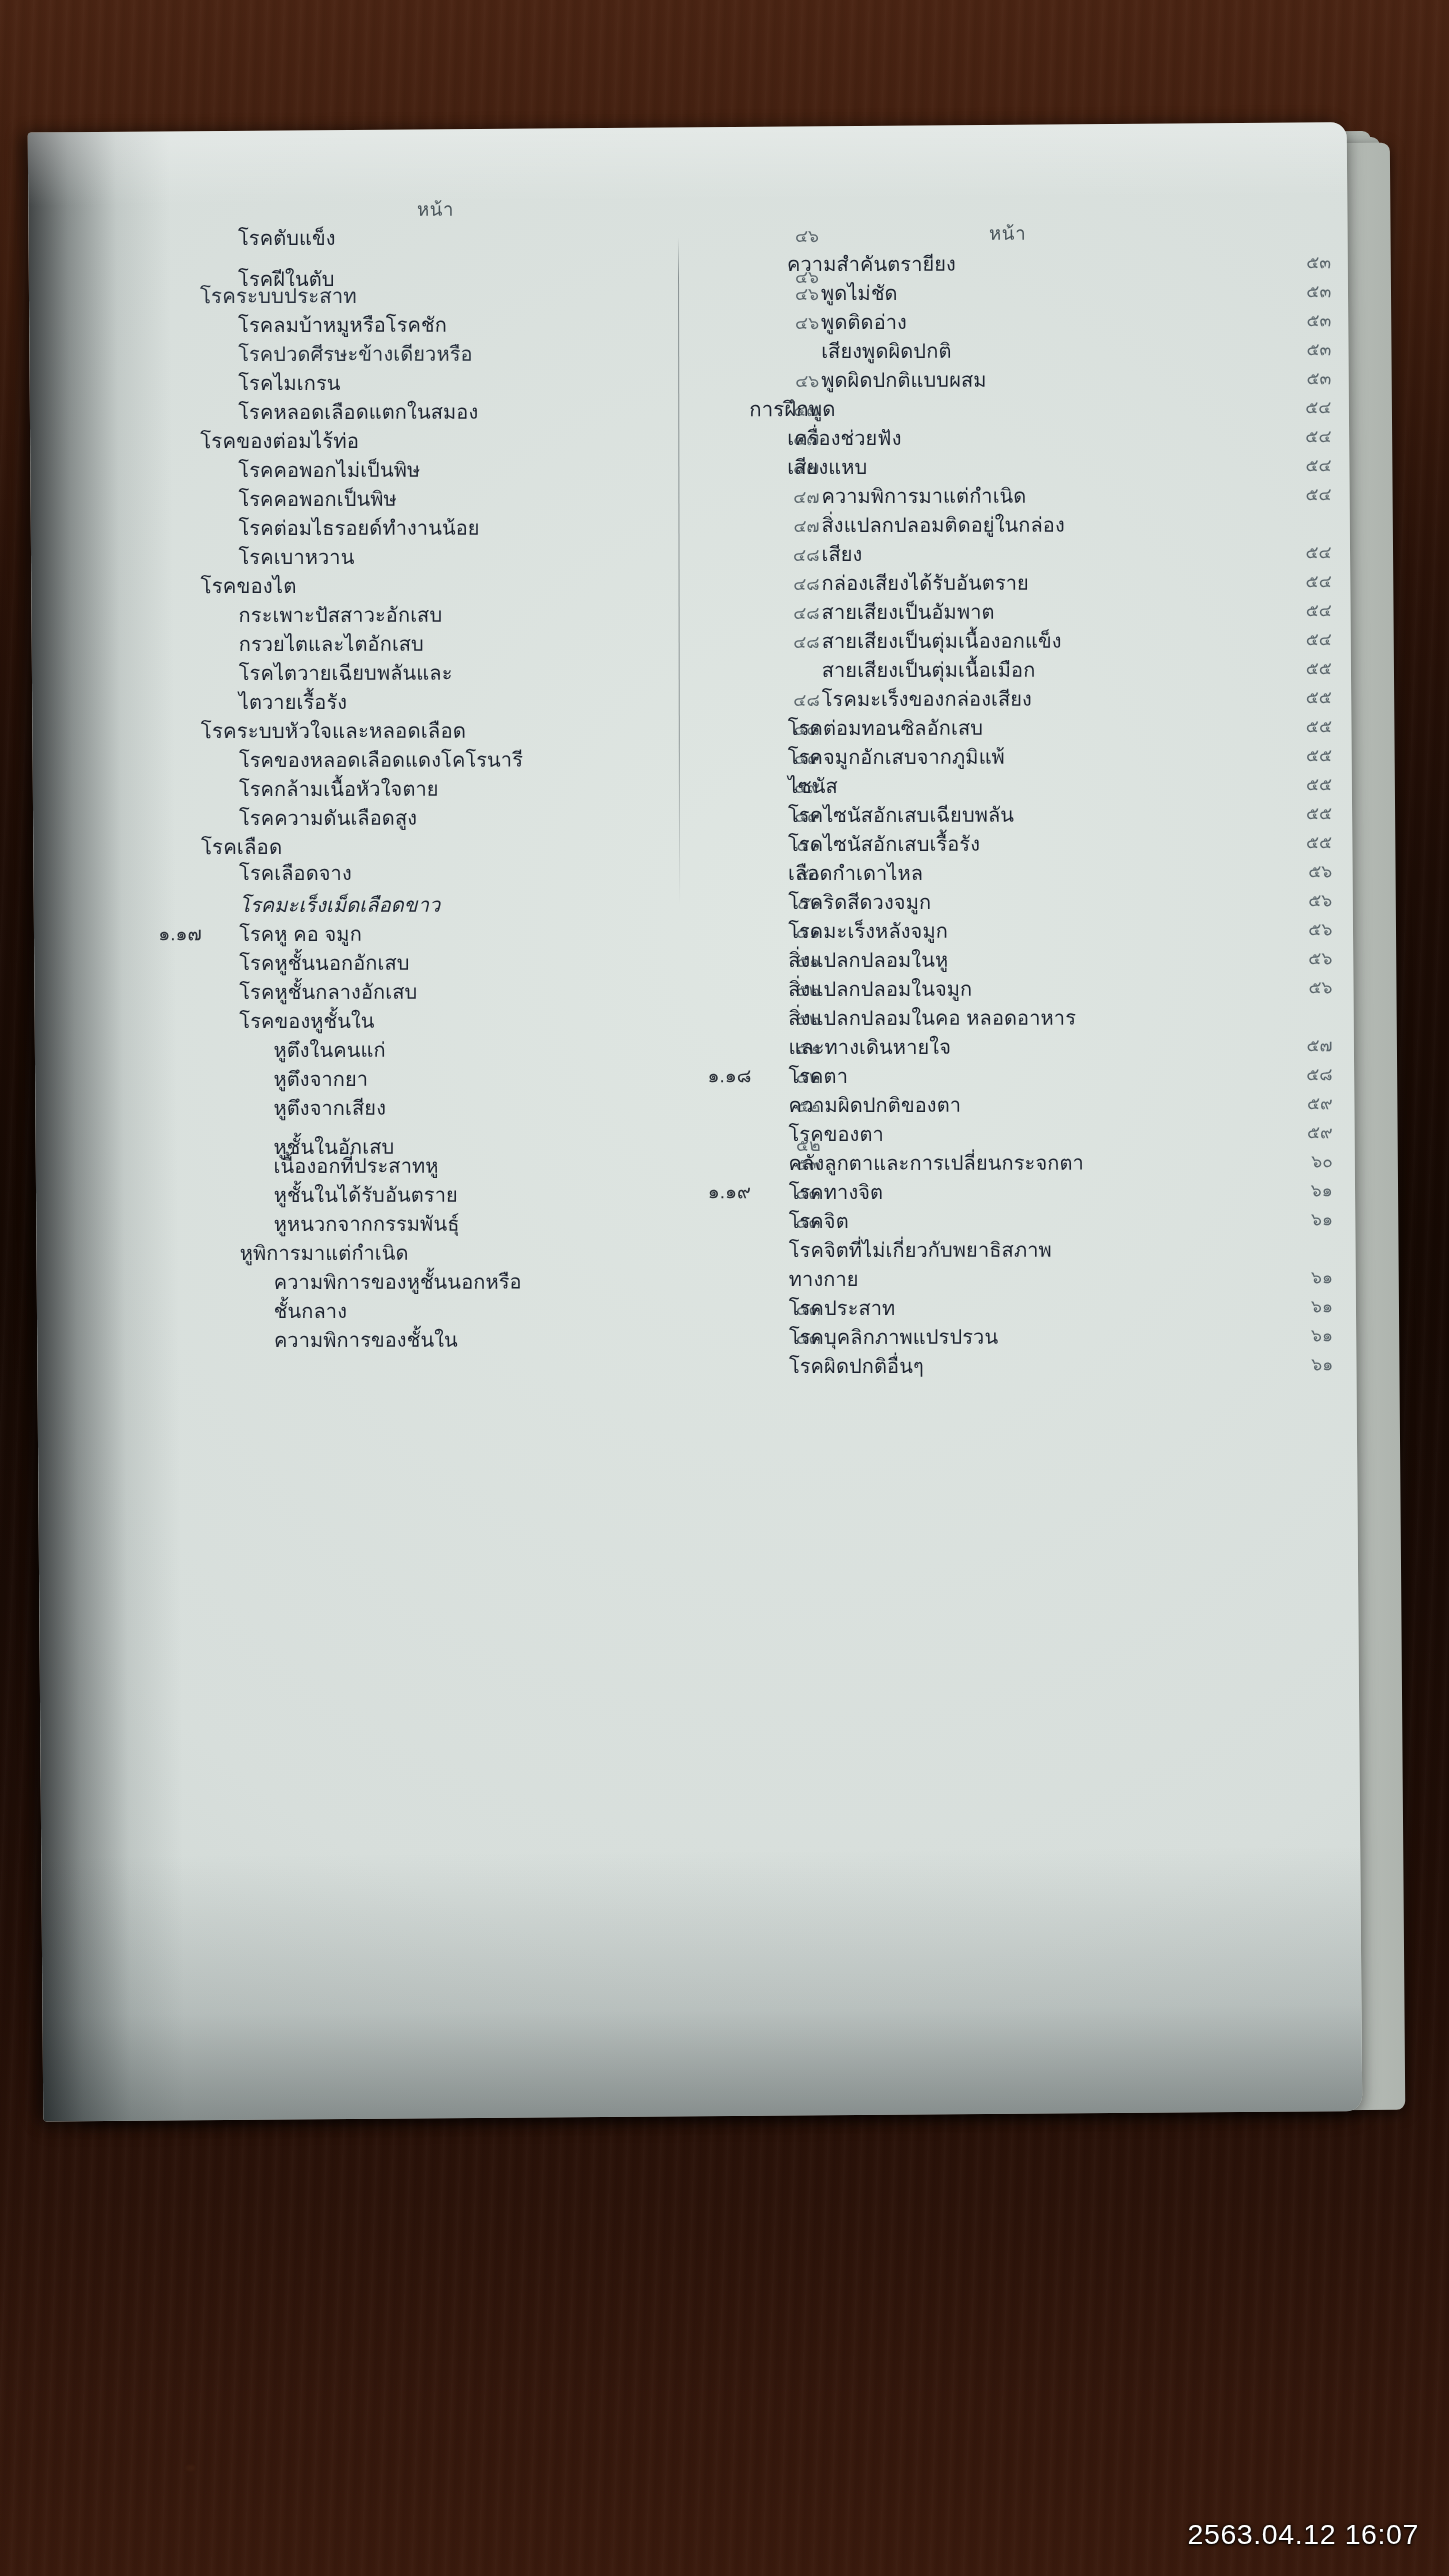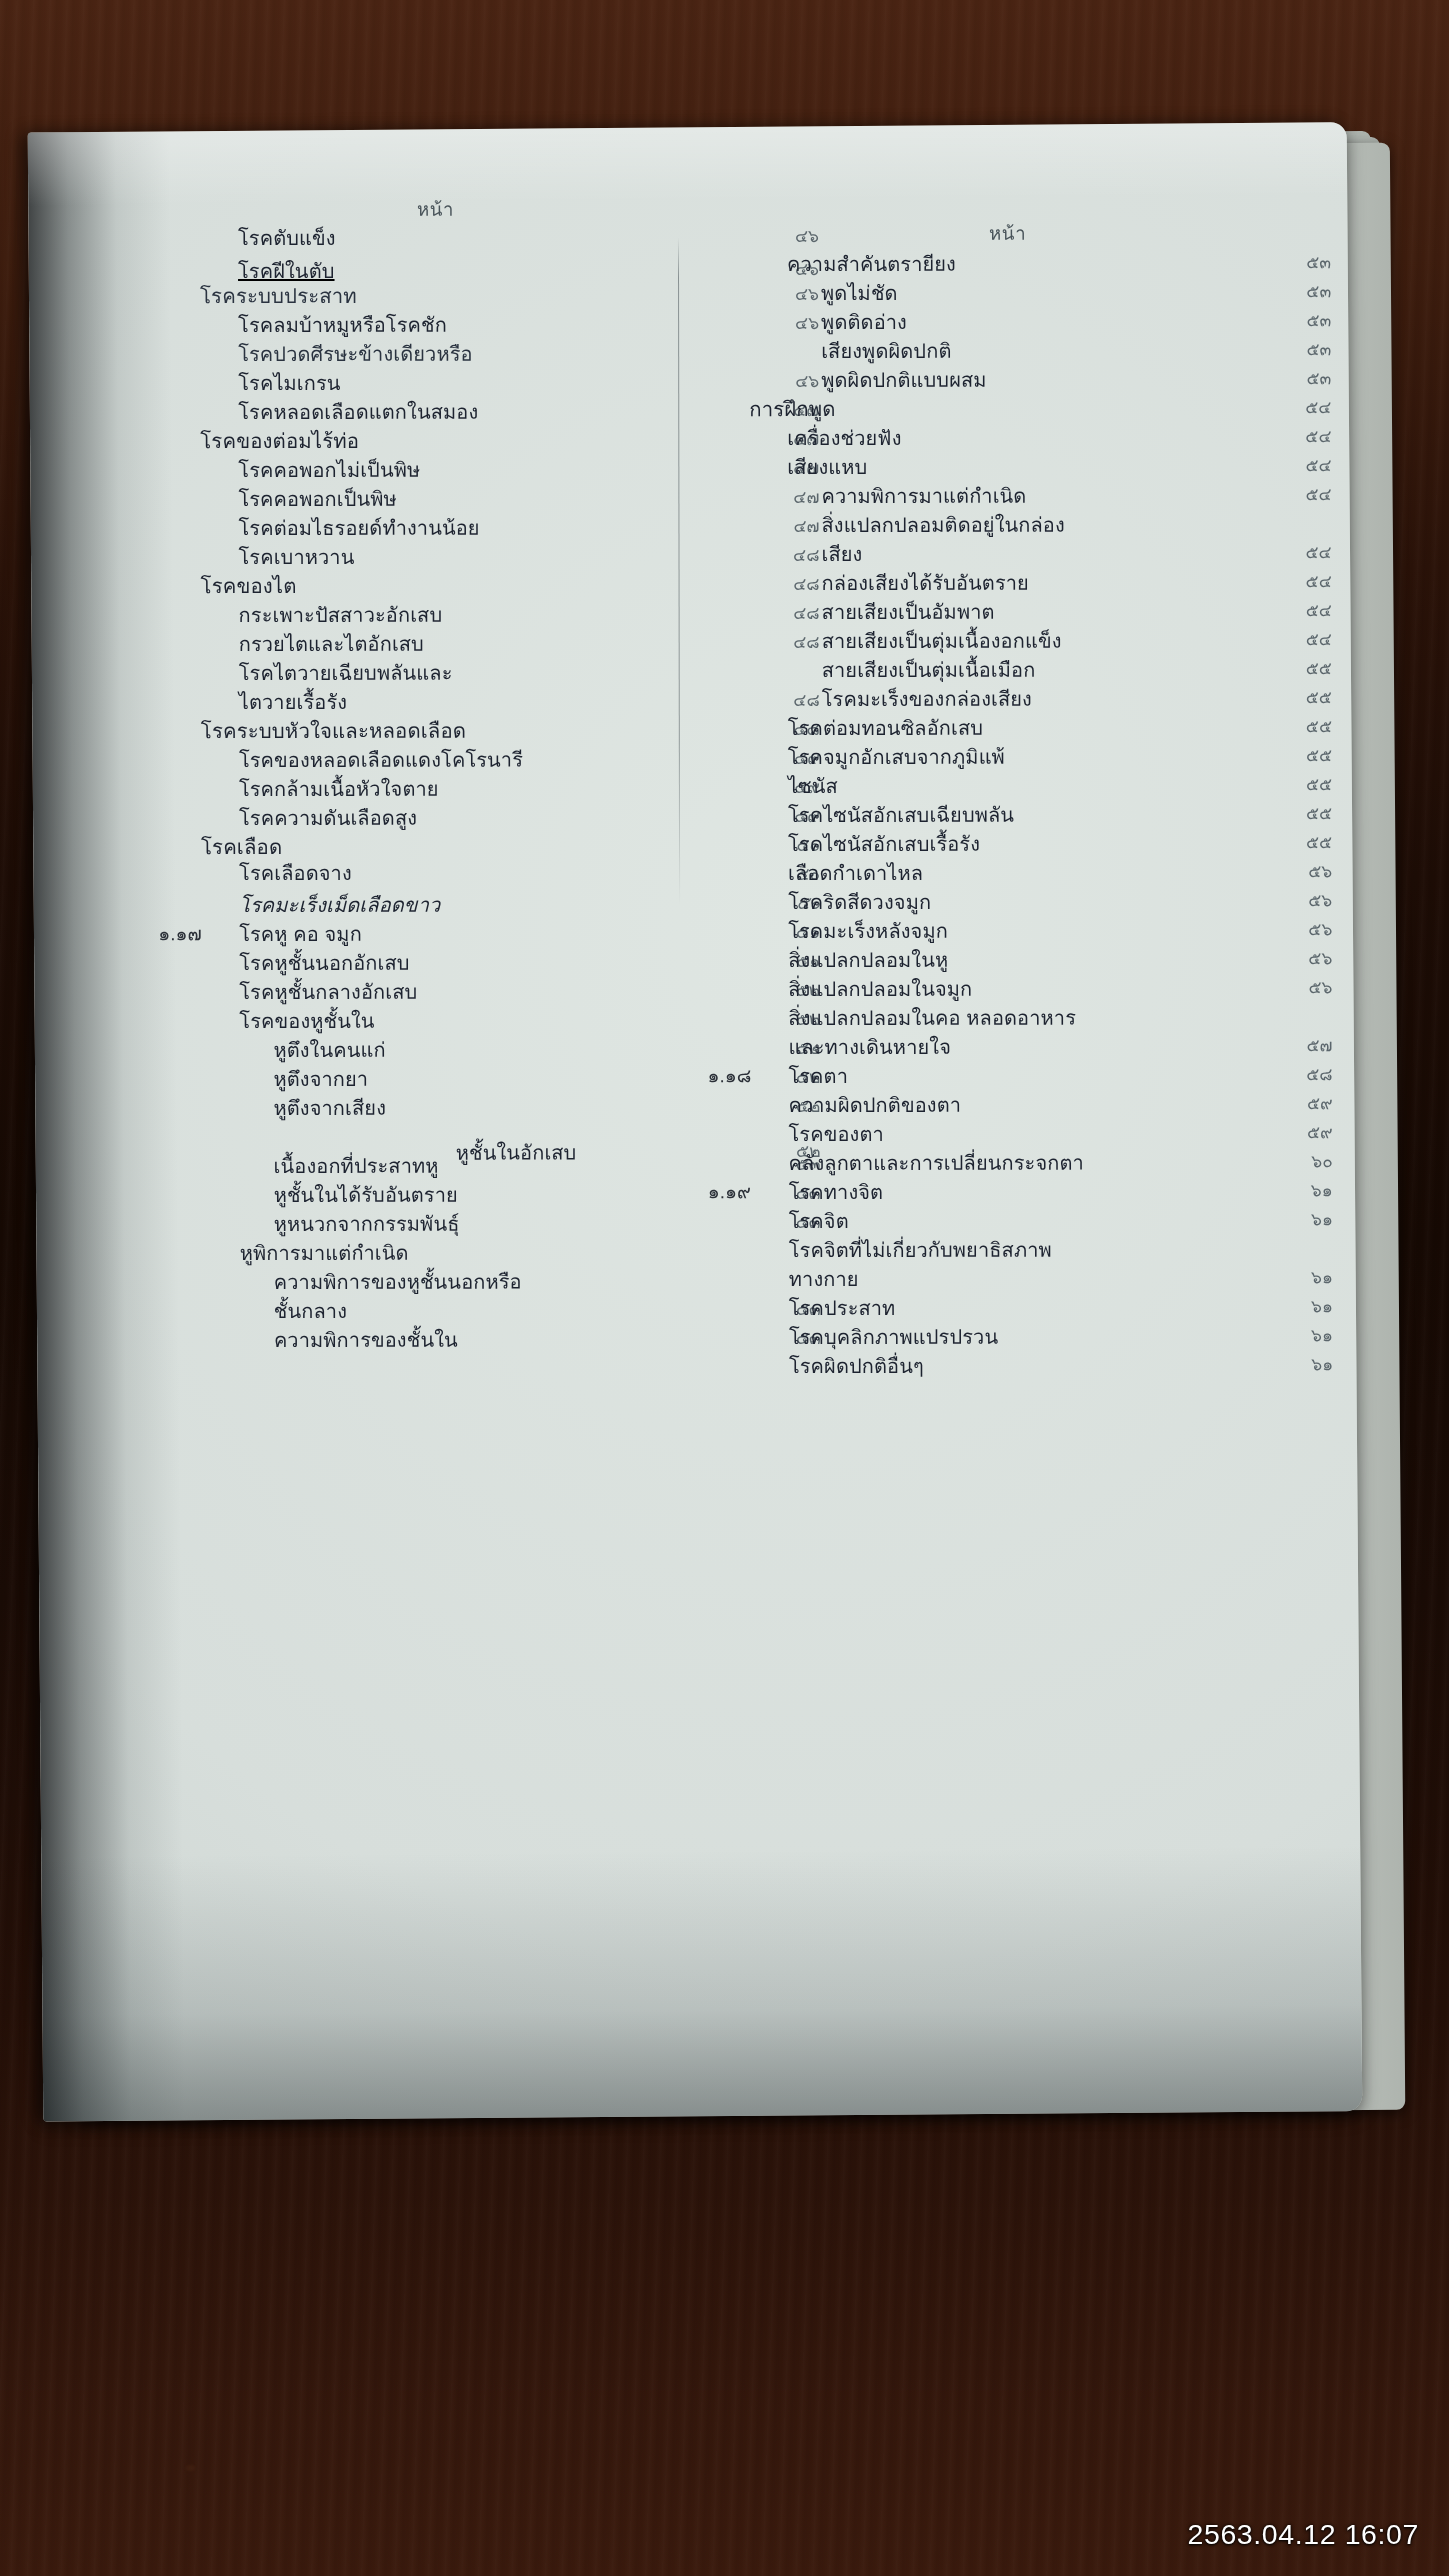--- a/index.html
+++ b/index.html
@@ -154,21 +154,21 @@
       <div class="pagehead" id="headLeft">หน้า</div>
       <div class="pagehead" id="headRight">หน้า</div>
 
       <div id="vrule"></div>
 
       <div class="col" id="colLeft" style="top: 94px;">
           <div class="row lv1" style="top: 0px;">
             <span class="label">โรคตับแข็ง</span>
             <span class="pg">๔๖</span>
           </div>
-          <div class="row lv1" style="top: 4px; text-decoration: underline;">
+          <div class="row lv1" style="top: 12px;">
             <span class="label">โรคฝีในตับ</span>
             <span class="pg">๔๖</span>
           </div>
           <div class="row lv0" style="top: 0px;">
             <span class="label">โรคระบบประสาท</span>
             <span class="pg">๔๖</span>
           </div>
           <div class="row lv1" style="top: 0px;">
             <span class="label">โรคลมบ้าหมูหรือโรคชัก</span>
             <span class="pg">๔๖</span>
@@ -273,21 +273,21 @@
             <span class="pg">๕๒</span>
           </div>
           <div class="row lv2" style="top: 0px;">
             <span class="label">หูตึงจากยา</span>
             <span class="pg">๕๒</span>
           </div>
           <div class="row lv2" style="top: 0px;">
             <span class="label">หูตึงจากเสียง</span>
             <span class="pg">๕๒</span>
           </div>
-          <div class="row lv2" style="top: 16px; justify-content: center;">
+          <div class="row lv2" style="top: 10px;">
             <span class="label">หูชั้นในอักเสบ</span>
             <span class="pg">๕๒</span>
           </div>
           <div class="row lv2" style="top: 0px;">
             <span class="label">เนื้องอกที่ประสาทหู</span>
             <span class="pg">๕๓</span>
           </div>
           <div class="row lv2" style="top: 0px;">
             <span class="label">หูชั้นในได้รับอันตราย</span>
             <span class="pg">๕๓</span>

